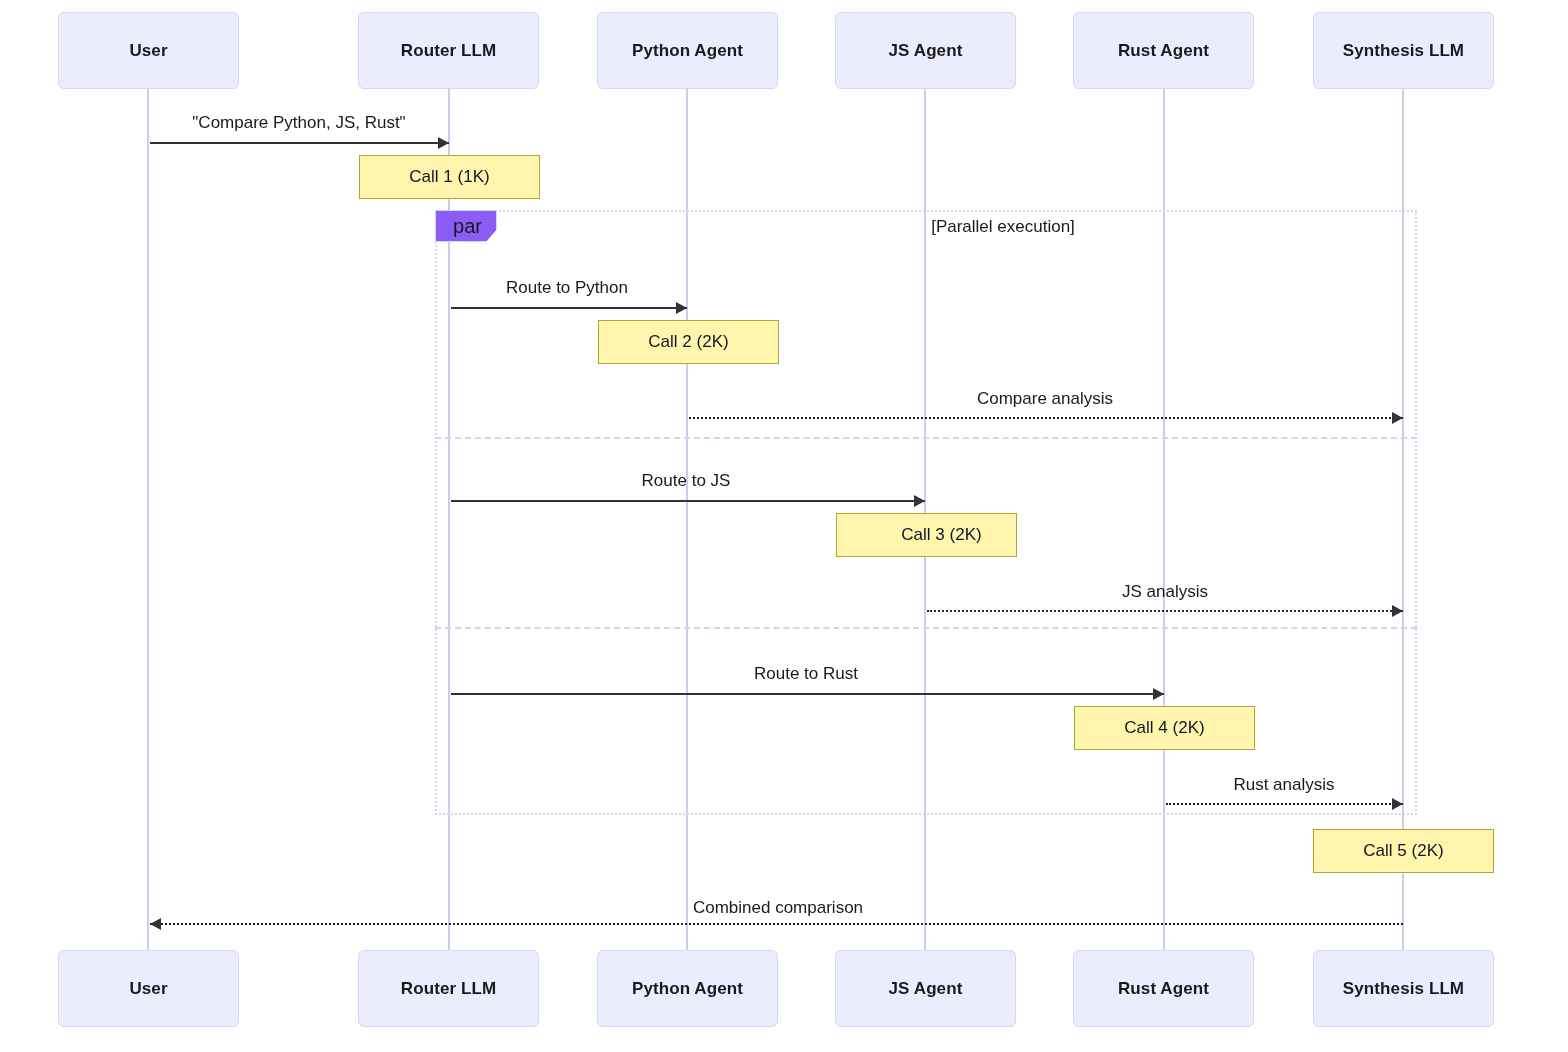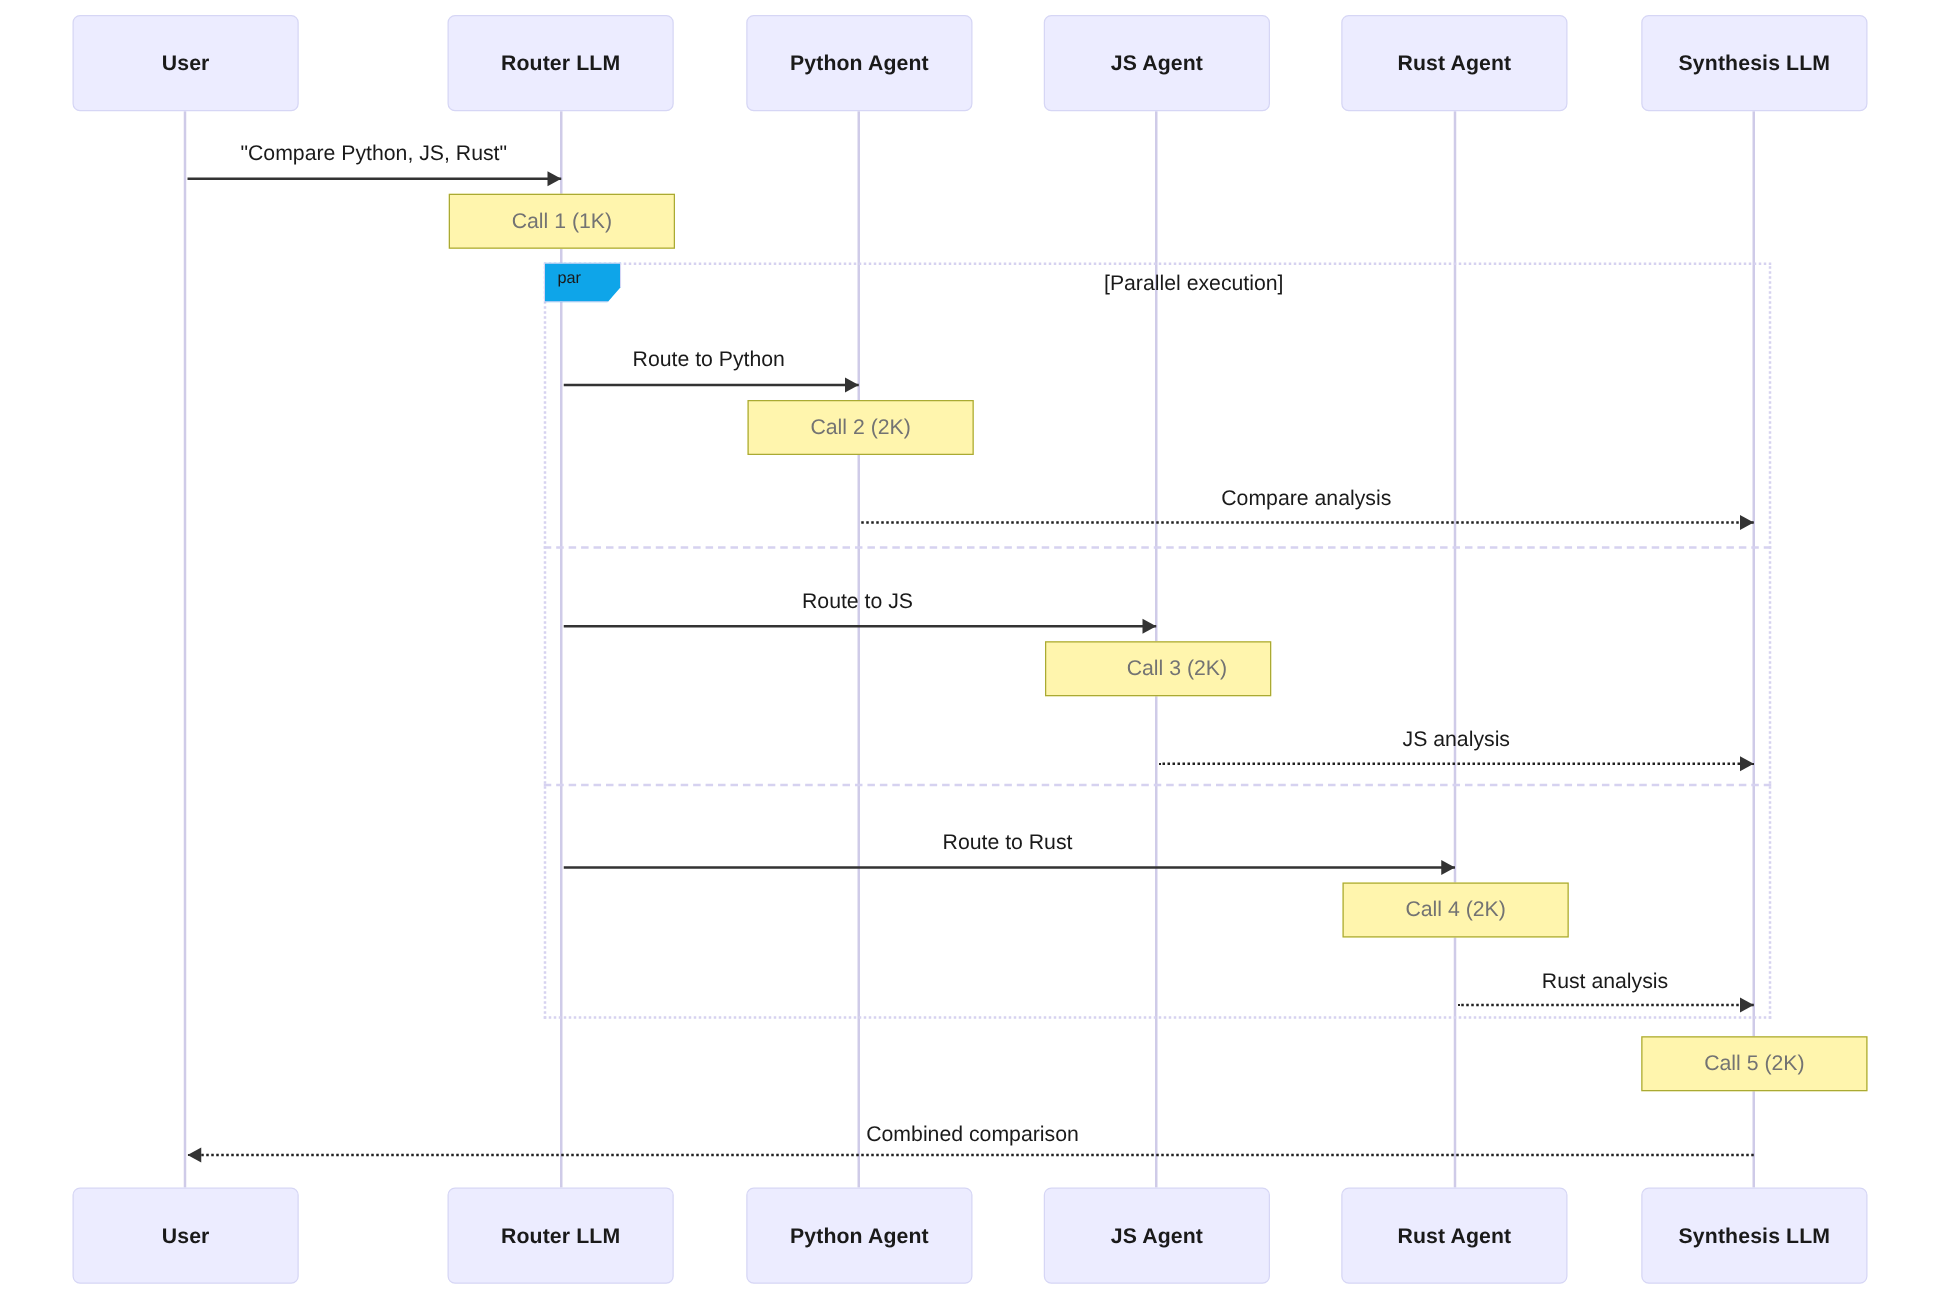--- a/index.html
+++ b/index.html
@@ -45,34 +45,36 @@
   
   .par-frame {
     position: absolute;
     box-sizing: border-box;
     border: 2px dotted #D6D2F0;
     background: transparent;
   }
   .par-label {
     position: absolute;
     box-sizing: border-box;
-    background: #0ea5e9;
+    background: #8b5cf6;
     border: 1px solid #D6D6F5;
     color: #1a1a1a;
-    font-size: 13px;
+    font-size: 20px;
     padding: 2px 14px 2px 10px;
     line-height: 1.35;
     -webkit-clip-path: polygon(0 0, 100% 0, 100% 60%, 82% 100%, 0 100%);
     clip-path: polygon(0 0, 100% 0, 100% 60%, 82% 100%, 0 100%);
+    text-align: right;
   }
   .par-title {
     position: absolute;
     font-size: 17px;
     color: #1a1a1a;
     white-space: nowrap;
+    margin-left: 48px;
   }
   .par-divider {
     position: absolute;
     height: 0;
     border-top: 2px dashed #D6D2F0;
   }
 
   
   .msg-line {
     position: absolute;
@@ -108,21 +110,21 @@
   
   .note {
     position: absolute;
     box-sizing: border-box;
     background: #FFF5AD;
     border: 1px solid #AAAA33;
     display: flex;
     align-items: center;
     justify-content: center;
     font-size: 17px;
-    color: #737373;
+    color: #0f172a;
     white-space: nowrap;
   }
 </style>
 </head>
 <body>
 
 <div id="canvas">
 
   <div id="layer-lifelines">
       <div class="lifeline" style="left: 147px; top: 89px; height: 861px;"></div>

